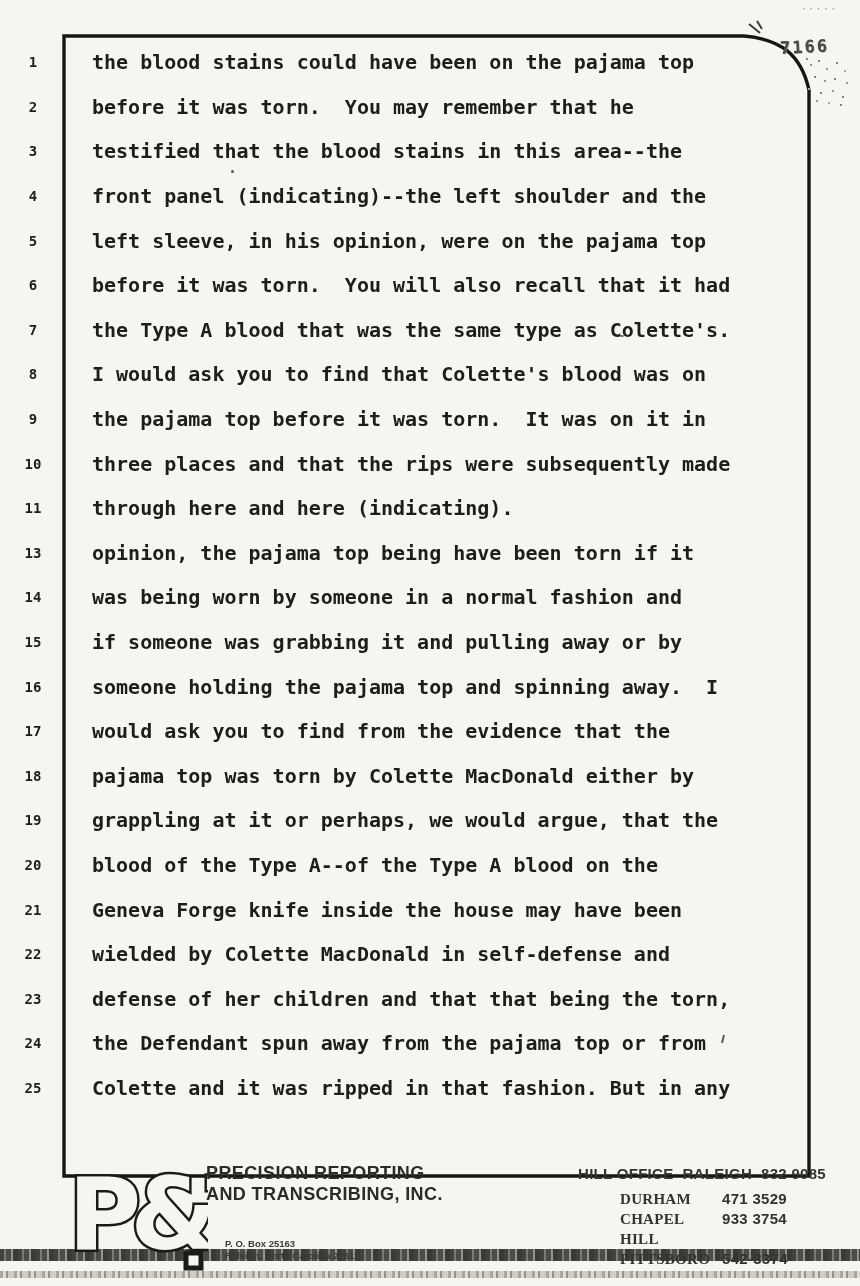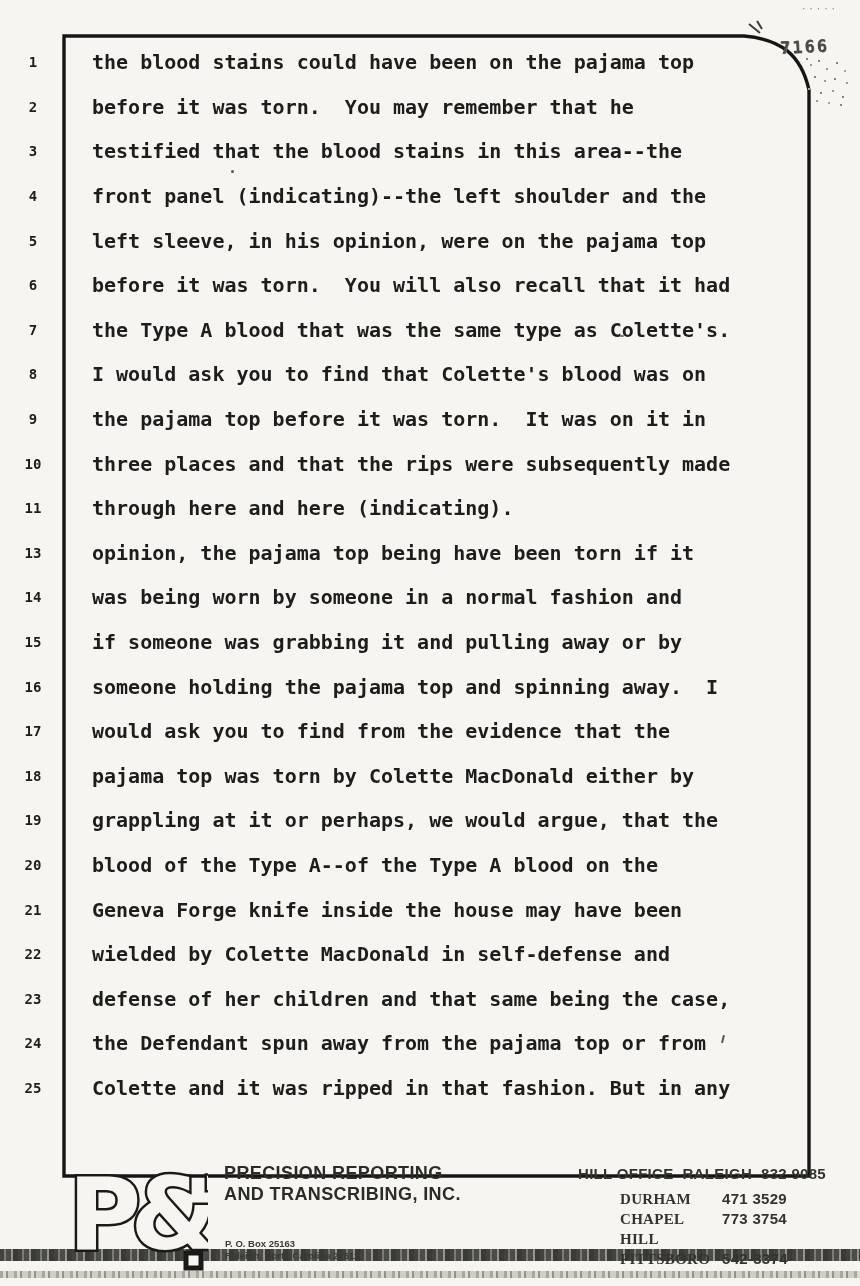--- a/index.html
+++ b/index.html
@@ -44,21 +44,20 @@
   .dot-a { position:absolute; left:231px; top:170px; width:3px; height:3px; background:#55554f; border-radius:50%; }
   .dot-b { position:absolute; left:620px; top:335px; width:4px; height:2px; background:#6a6a62; border-radius:50%; }
   .dot-c { position:absolute; left:722px; top:1035px; width:2px; height:8px; background:#55554f; transform:rotate(14deg); }
   
   .footer { position:absolute; left:0; top:1155px; width:860px; height:131px; z-index:3; }
   .logo-svg { position:absolute; left:68px; top:6px; width:140px; height:112px; }
   .company {
     position:absolute; left:206px; top:8px;
     font-size:18px; font-weight:bold; letter-spacing:0.4px; line-height:21px;
     color:#2b2b28;
-    padding-left:18px;
   }
   .address {
     position:absolute; left:225px; top:83px;
     font-size:9.5px; font-weight:bold; color:#3a3a35; line-height:12px;
   }
   .phones { position:absolute; left:578px; top:10px; width:250px;
     font-size:15px; font-weight:bold; color:#33332f; letter-spacing:0.3px; }
   .office-main { white-space:pre; margin-bottom:7px; }
   .office-row { display:flex; margin-left:42px; line-height:20px; }
   .office-name { width:102px;font-family:Liberation Serif, serif; }
@@ -190,21 +189,21 @@
       <span class="txt">Geneva Forge knife inside the house may have been</span>
     </div>
 
     <div class="line">
       <span class="num">22</span>
       <span class="txt">wielded by Colette MacDonald in self-defense and</span>
     </div>
 
     <div class="line">
       <span class="num">23</span>
-      <span class="txt">defense of her children and that same being the case,</span>
+      <span class="txt">defense of her children and that that being the torn,</span>
     </div>
 
     <div class="line">
       <span class="num">24</span>
       <span class="txt">the Defendant spun away from the pajama top or from</span>
     </div>
 
     <div class="line">
       <span class="num">25</span>
       <span class="txt">Colette and it was ripped in that fashion. But in any</span>
@@ -228,21 +227,21 @@
     </div>
 
     <div class="phones">
       <div class="office-main"><span>HILL OFFICE  RALEIGH</span>  <span>832 9085</span></div>
       <div class="office-row">
         <span class="office-name">DURHAM</span>
         <span class="office-phone">471 3529</span>
       </div>
       <div class="office-row">
         <span class="office-name">CHAPEL HILL</span>
-        <span class="office-phone">773 3754</span>
+        <span class="office-phone">933 3754</span>
       </div>
       <div class="office-row">
         <span class="office-name">PITTSBORO</span>
         <span class="office-phone">542-3374</span>
       </div>
     </div>
   </div>
 
   <div class="streak1"></div>
   <div class="streak2"></div>

